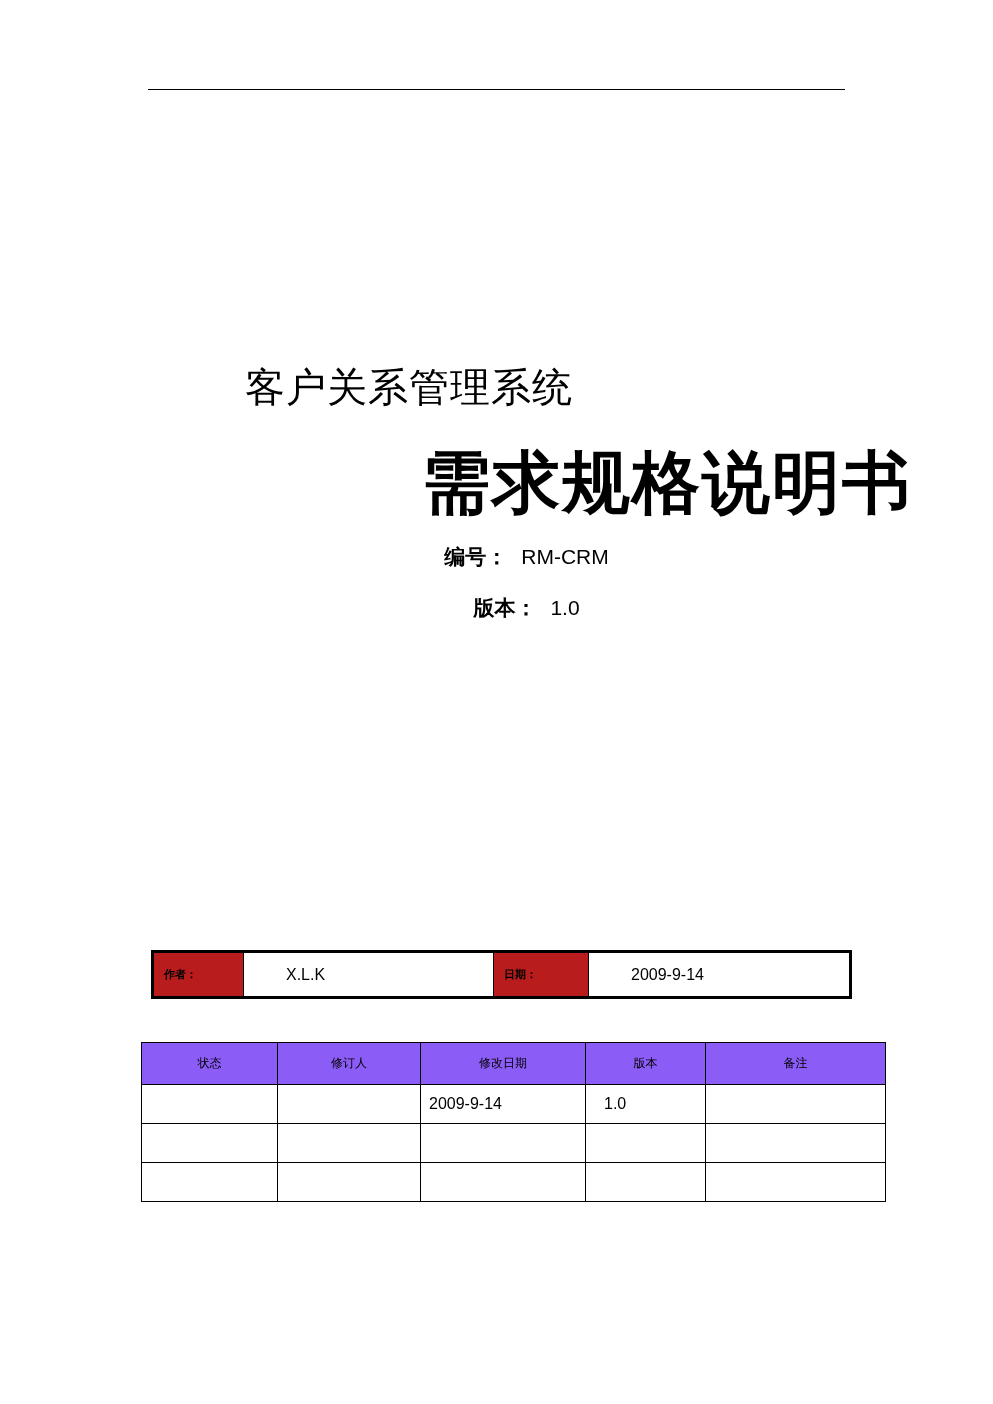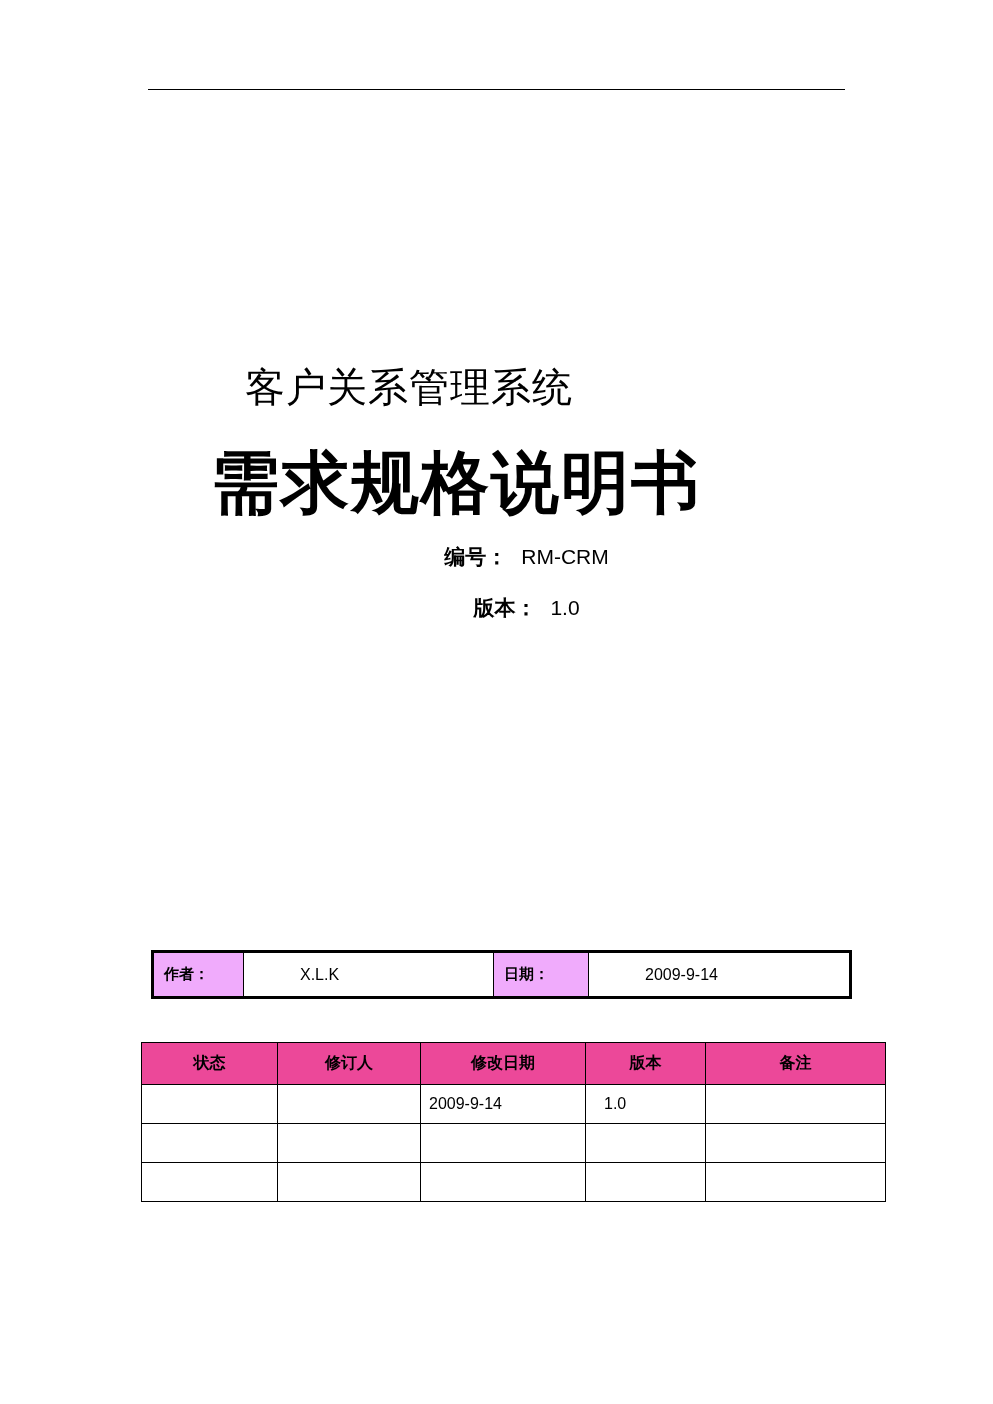--- a/index.html
+++ b/index.html
@@ -2,38 +2,38 @@
 <html><head>
 <meta charset="utf-8">
 <style>
   html, body { margin:0; padding:0; background:#ffffff; }
   body { width:993px; height:1404px; position:relative; overflow:hidden;
          font-family:"DejaVu Sans","Liberation Sans",sans-serif; color:#000; }
   .header-rule { position:absolute; left:148px; top:89px; width:697px; height:0;
                  border-top:1px solid #000; }
   .subtitle { position:absolute; left:0; width:818px; top:360px; text-align:center;
               font-size:40px; font-weight:normal; letter-spacing:1px; }
-  .title { position:absolute; left:0; width:912px; top:438px; text-align:center;
+  .title { position:absolute; left:0; width:912px; top:438px; text-align:right;
            font-size:68px; font-weight:bold; letter-spacing:2px; }
   .meta-line { position:absolute; left:0; width:993px; text-align:center;
                font-size:21px; font-weight:bold; }
   .meta-code { top:543px; left:30px; }
   .meta-version { top:594px; left:30px; }
   .meta-line .lbl { }
   .meta-line .val { font-family:"Liberation Sans",sans-serif; font-weight:normal; margin-left:14px; }
 
   table { border-collapse:collapse; position:absolute; font-family:"Liberation Sans",sans-serif; }
   .sign-table { left:151px; top:950px; width:701px; border:3px solid #000; }
   .sign-table td { height:43px; border:1px solid #000; font-size:16px; padding:0 10px; }
-  .sign-table td.label { background:#f0abfc; font-weight:bold; font-family:"DejaVu Sans",sans-serif; font-size:15px; }
-  .sign-table td.value { padding-left:56px; }
+  .sign-table td.label { background:#b91c1c; font-weight:bold; font-family:"DejaVu Sans",sans-serif; font-size:11px; }
+  .sign-table td.value { padding-left:42px; }
 
   .rev-table { left:141px; top:1042px; width:745px; border:1px solid #000; }
-  .rev-table th { background:#ec4899; height:39px; border:1px solid #000;
-                  font-size:16px; font-weight:bold; font-family:"DejaVu Sans",sans-serif; }
+  .rev-table th { background:#8b5cf6; height:39px; border:1px solid #000;
+                  font-size:12px; font-weight:normal; font-family:"DejaVu Sans",sans-serif; }
   .rev-table td { height:38px; border:1px solid #000; font-size:16px; padding:0 8px; }
 </style>
 </head>
 <body>
 
 <div class="header-rule"></div>
 
 <div class="subtitle">客户关系管理系统</div>
 <div class="title">需求规格说明书</div>
 

